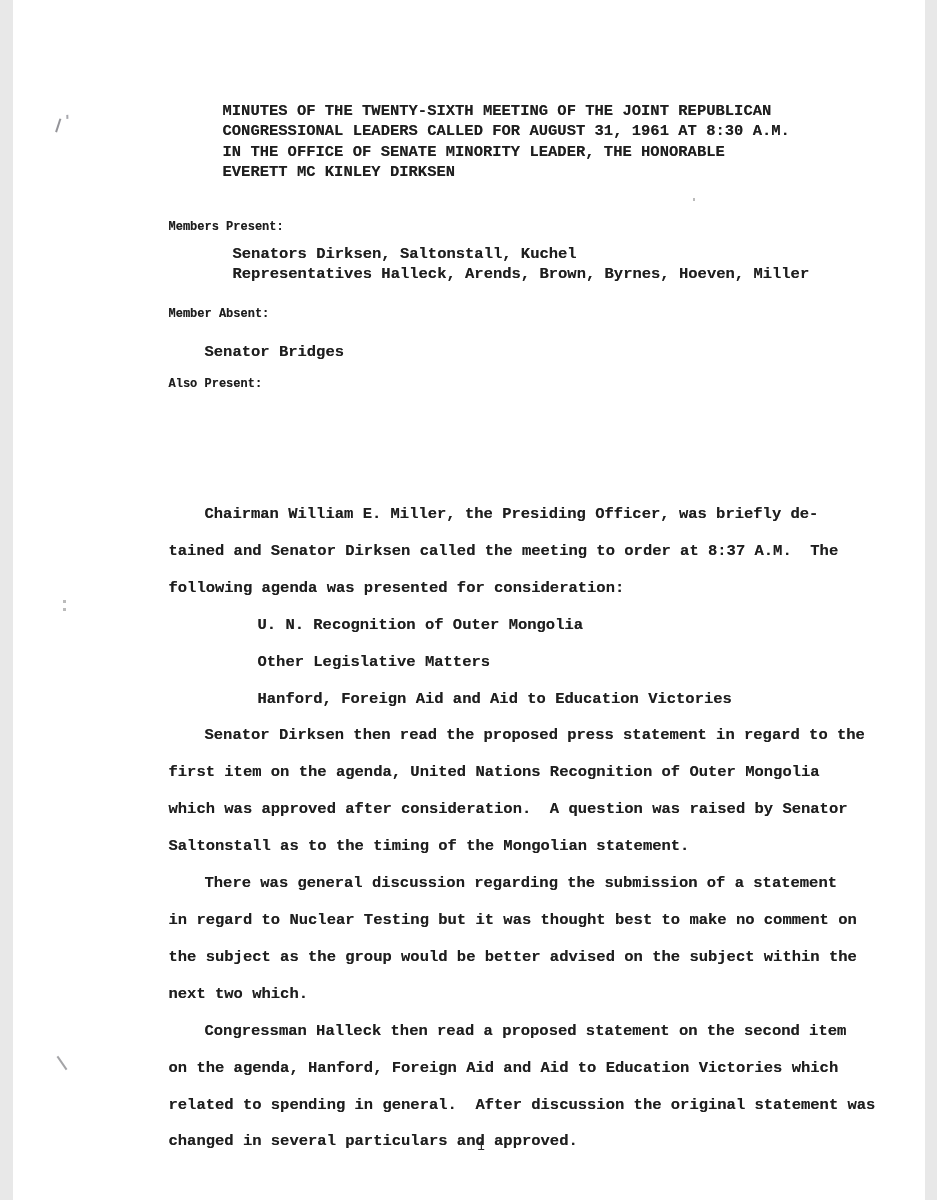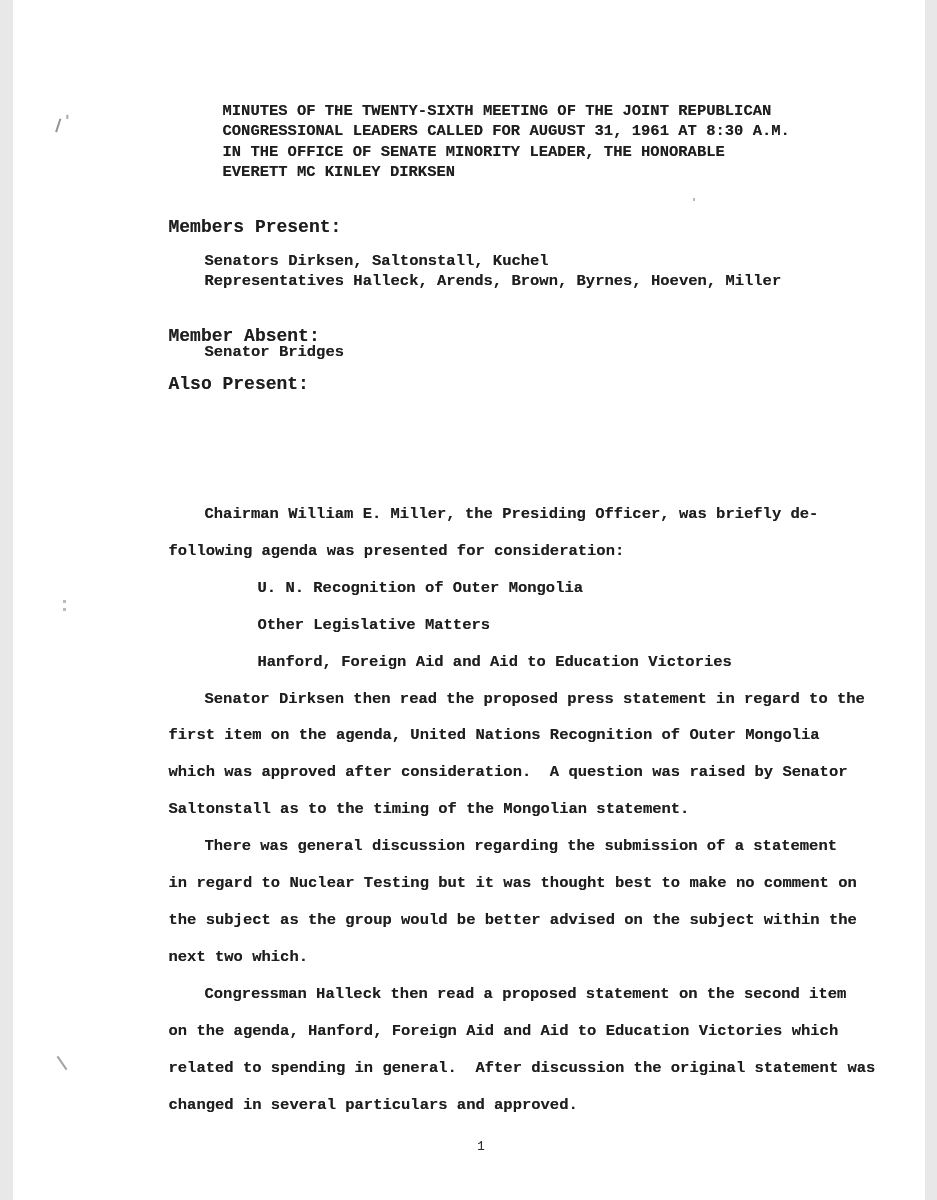--- a/index.html
+++ b/index.html
@@ -27,32 +27,32 @@
     left: 210px;
     top: 101px;
     font-size: 15.5px;
     line-height: 20.3px;
   }
 
   
   .att-heading {
     position: absolute;
     left: 156px;
-    font-size: 18px;
+    font-size: 12px;
     line-height: 21px;
   }
   .att-list {
     position: absolute;
     left: 192px;
     font-size: 15.5px;
     line-height: 19.5px;
   }
   .h-members  { top: 217px; }
-  .l-members  { top: 252px; }
-  .h-absent   { top: 326px; }
+  .l-members  { top: 245px; margin-left: 28px; }
+  .h-absent   { top: 304px; }
   .l-absent   { top: 343px; }
   .h-also     { top: 374px; }
   .l-also     { top: 420px; }
 
   
   .body-block {
     position: absolute;
     left: 156px;
     top: 496px;
     font-size: 15.5px;
@@ -131,20 +131,21 @@
   <div class="att-heading h-absent line">Member Absent:</div>
   <div class="att-list l-absent">
     <div class="line">Senator Bridges</div>
   </div>
 
   <div class="att-heading h-also line">Also Present:</div>
 
   <div class="body-block">
     <div>
       <div class="line indent">Chairman William E. Miller, the Presiding Officer, was briefly de-</div>
+      <div class="line">tained and Senator Dirksen called the meeting to order at 8:37 A.M.  The</div>
       <div class="line">following agenda was presented for consideration:</div>
     </div>
     <div>
       <div class="line agenda">U. N. Recognition of Outer Mongolia</div>
       <div class="line agenda">Other Legislative Matters</div>
       <div class="line agenda">Hanford, Foreign Aid and Aid to Education Victories</div>
     </div>
     <div>
       <div class="line indent">Senator Dirksen then read the proposed press statement in regard to the</div>
       <div class="line">first item on the agenda, United Nations Recognition of Outer Mongolia</div>

